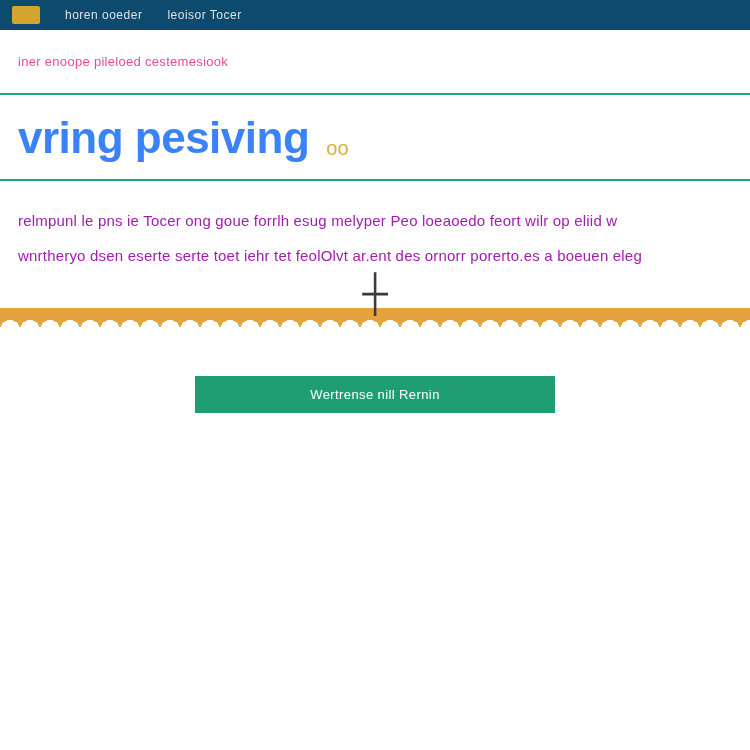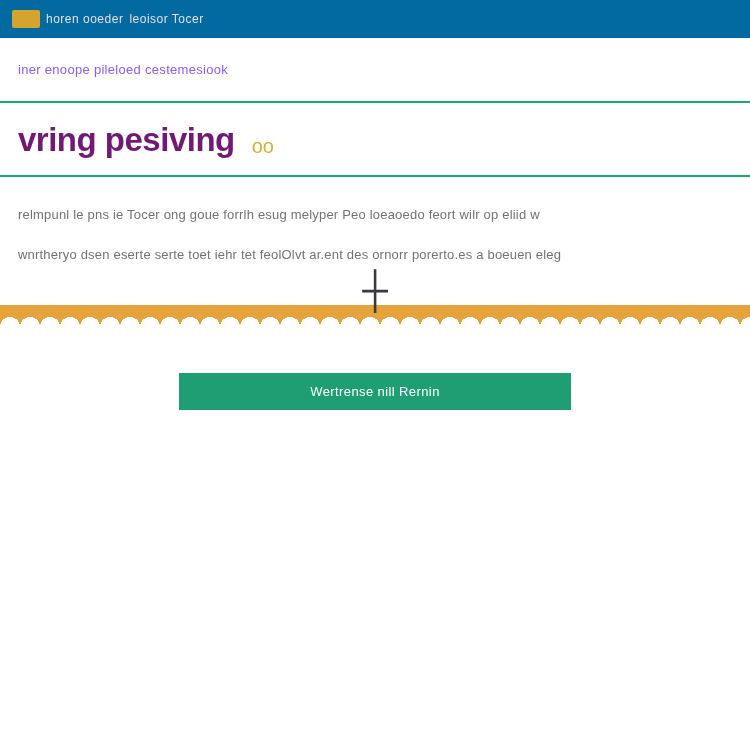--- a/index.html
+++ b/index.html
@@ -4,74 +4,74 @@
   <style>
     * { margin: 0; padding: 0; box-sizing: border-box; }
     body {
       width: 750px;
       height: 750px;
       font-family: Arial, Helvetica, sans-serif;
       background: #ffffff;
       overflow: hidden;
     }
     .toolbar {
-      height: 38px;
-      background: #0369a1;
+      height: 30px;
+      background: #0c4a6e;
       display: flex;
       align-items: center;
       padding: 0 12px;
-      gap: 6px;
+      gap: 25px;
       color: #e0e0e0;
       font-size: 12px;
       letter-spacing: 0.5px;
     }
     .toolbar .brand-badge {
       width: 28px;
       height: 18px;
       background: #d4a52e;
       border-radius: 2px;
       display: inline-block;
     }
     .toolbar .menu-item {
       cursor: pointer;
       white-space: nowrap;
     }
     .breadcrumb {
       padding: 24px 18px 14px 18px;
-      color: #8b5cf6;
+      color: #ec4899;
       font-size: 13px;
       letter-spacing: 0.3px;
     }
     .title-block {
       border-top: 2px solid #1aa87a;
       border-bottom: 2px solid #1aa87a;
       margin: 10px 0 0 0;
       padding: 18px 18px 16px 18px;
     }
     .title-block h1 {
-      font-size: 33px;
+      font-size: 44px;
       font-weight: 700;
-      color: #701a75;
+      color: #3b82f6;
       letter-spacing: -0.5px;
       display: inline-block;
     }
     .title-block .suffix {
       font-size: 20px;
       color: #d6b03a;
       vertical-align: middle;
       margin-left: 17px;
     }
     .body-text {
       padding: 28px 34px 18px 18px;
-      color: #737373;
-      font-size: 13px;
+      color: #a21caf;
+      font-size: 15px;
       line-height: 1.55;
       letter-spacing: 0.2px;
     }
-    .body-text p + p { margin-top: 20px; }
+    .body-text p + p { margin-top: 12px; }
     .scallop-strip {
       height: 20px;
       margin: 22px 0 0 0;
       background-image: radial-gradient(circle at 10px 22px, #ffffff 10px, transparent 10px);
       background-size: 20px 20px;
       background-color: #e4a33b;
       background-position: 0 0;
       position: relative;
     }
     .cursor-mark {
@@ -87,21 +87,21 @@
     .cta-wrap {
       display: flex;
       justify-content: center;
       margin-top: 48px;
     }
     .cta-button {
       background: #1f9e73;
       color: #ffffff;
       border: none;
       padding: 11px 0;
-      width: 392px;
+      width: 360px;
       font-size: 13px;
       letter-spacing: 0.4px;
       cursor: pointer;
     }
   </style>
 </head>
 <body>
 
 <div class="toolbar">
   <span class="brand-badge"></span>

